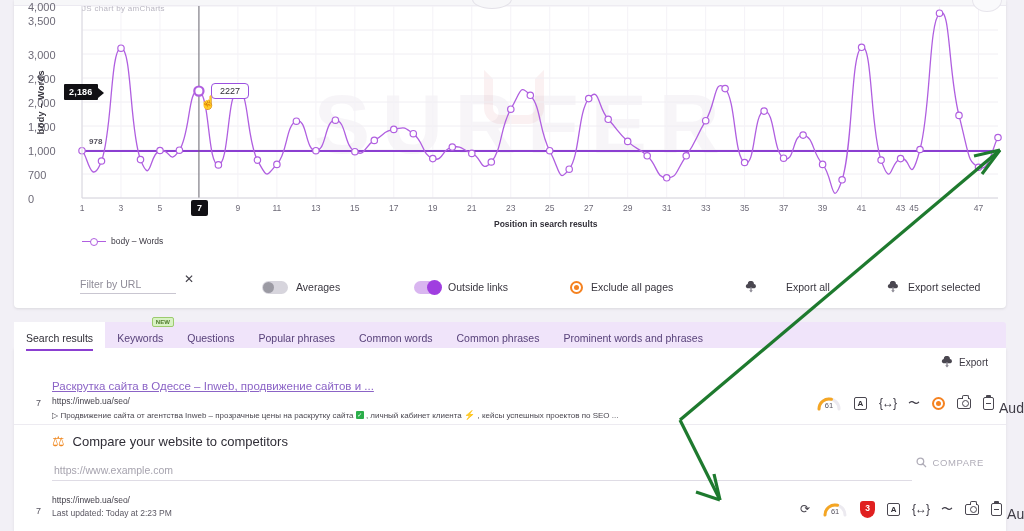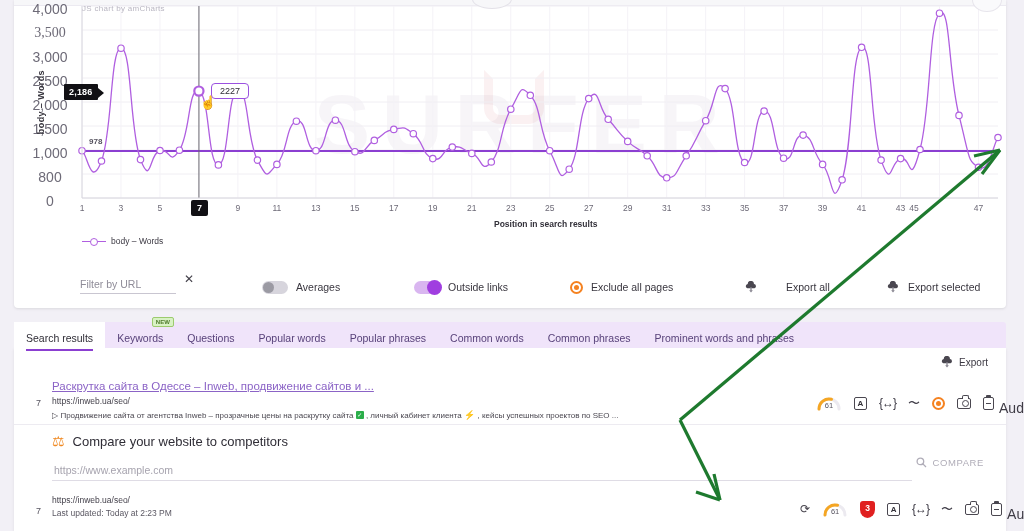--- a/index.html
+++ b/index.html
@@ -47,22 +47,22 @@
 
   .plot { position: absolute; left: 0; top: 0; width: 992px; height: 232px; z-index: 4; }
 
   .ylabel {
     position: absolute; left: 22px; top: 72px; width: 14px;
     font-size: 9px; font-weight: bold; color: #33313a;
     writing-mode: vertical-rl; transform: rotate(180deg); letter-spacing: .4px;
     z-index: 6;
   }
   .ytick {
-    position: absolute; right: 0; width: 44px; text-align: center;
-    font-size: 14px; color: #6d6a77; z-index: 5;
+    position: absolute; right: 0; width: 44px; text-align: left;
+    font-size: 11px; color: #6d6a77; z-index: 5;
   }
   .xtick {
     position: absolute; width: 22px; text-align: center;
     font-size: 8.5px; color: #6d6a77; z-index: 5;
   }
   .xtitle {
     position: absolute; left: 480px; top: 221px; font-size: 8.5px;
     font-weight: bold; color: #33313a; z-index: 6;
   }
 
@@ -333,27 +333,27 @@
           <circle cx="964.5" cy="169.3" r="3.2" fill="#fff" stroke="#b05fe0" stroke-width="1.2"></circle>
           <circle cx="984.0" cy="139.5" r="3.2" fill="#fff" stroke="#b05fe0" stroke-width="1.2"></circle>
         </g>
       <line id="xaxis" x1="68" y1="200" x2="984" y2="200" stroke="#d8d6de" stroke-width="1"></line>
       <line id="yaxis" x1="68" y1="8" x2="68" y2="200" stroke="#d8d6de" stroke-width="1"></line>
     </svg>
 
     <div class="ylabel">body – Words</div>
     <div id="yticks">
         <div class="ytick" style="left: 14px; top: 3px;">4,000</div>
-        <div class="ytick" style="left: 14px; top: 27px; font-family: Liberation Serif, serif;">3,500</div>
+        <div class="ytick" style="left: 14px; top: 17px;">3,500</div>
         <div class="ytick" style="left: 14px; top: 51px;">3,000</div>
         <div class="ytick" style="left: 14px; top: 75px;">2,500</div>
         <div class="ytick" style="left: 14px; top: 99px;">2,000</div>
         <div class="ytick" style="left: 14px; top: 123px;">1,500</div>
         <div class="ytick" style="left: 14px; top: 147px;">1,000</div>
-        <div class="ytick" style="left: 14px; top: 171px;">800</div>
+        <div class="ytick" style="left: 14px; top: 171px;">700</div>
         <div class="ytick" style="left: 14px; top: 195px;">0</div>
       </div>
     <div id="xticks">
         <div class="xtick" style="left: 57px; top: 205px;">1</div>
         <div class="xtick" style="left: 95.9787px; top: 205px;">3</div>
         <div class="xtick" style="left: 134.957px; top: 205px;">5</div>
         <div class="xtick" style="left: 173.936px; top: 205px;">7</div>
         <div class="xtick" style="left: 212.915px; top: 205px;">9</div>
         <div class="xtick" style="left: 251.894px; top: 205px;">11</div>
         <div class="xtick" style="left: 290.872px; top: 205px;">13</div>
@@ -439,23 +439,20 @@
         <span>Search results</span>
       </div>
       <div class="tab">
         <span>Keywords</span>
         <span class="badge new">NEW</span>
       </div>
       <div class="tab">
         <span>Questions</span>
       </div>
       <div class="tab">
-        <span>Popular words</span>
-      </div>
-      <div class="tab">
         <span>Popular phrases</span>
       </div>
       <div class="tab">
         <span>Common words</span>
       </div>
       <div class="tab">
         <span>Common phrases</span>
       </div>
       <div class="tab">
         <span>Prominent words and phrases</span>

